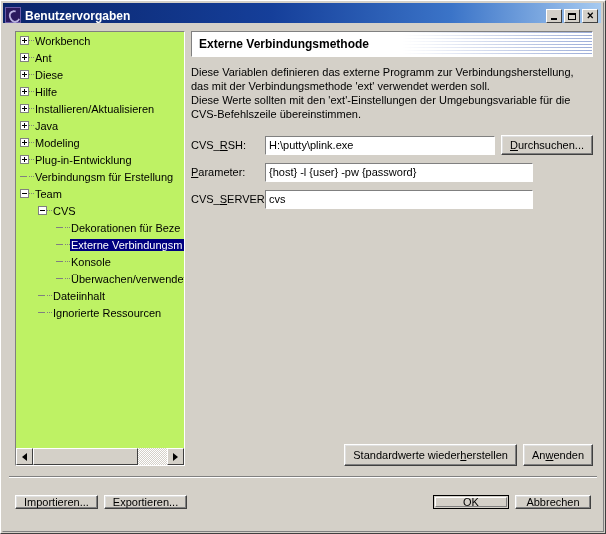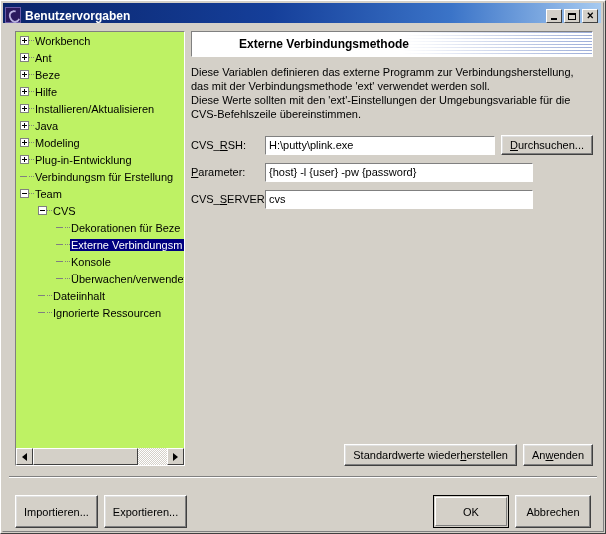--- a/index.html
+++ b/index.html
@@ -277,21 +277,20 @@
     -webkit-mask-image: linear-gradient(to right, rgba(0,0,0,0) 0%, rgba(0,0,0,0.35) 35%, rgba(0,0,0,1) 100%);
             mask-image: linear-gradient(to right, rgba(0,0,0,0) 0%, rgba(0,0,0,0.35) 35%, rgba(0,0,0,1) 100%);
   }
   .page-title span.t {
     position: relative;
     z-index: 2;
     font-weight: bold;
     font-size: 12px;
     padding-left: 7px;
     color: #000;
-    margin-left: 40px;
   }
   .desc {
     margin-top: 8px;
     font-size: 11px;
     line-height: 14px;
     color: #000;
     white-space: pre-line;
   }
 
   .form {
@@ -378,21 +377,21 @@
     left: 14px; top: 8px;
     display: flex;
     gap: 6px;
   }
   .bottom-right {
     position: absolute;
     right: 14px; top: 8px;
     display: flex;
     gap: 6px;
   }
-  .bottom-left .btn, .bottom-right .btn { height: 33px; min-width: 76px; }
+  .bottom-left .btn, .bottom-right .btn { height: 14px; min-width: 76px; }
   .btn.default {
     border: 1px solid #000000;
     box-shadow: none;
     position: relative;
   }
   .btn.default .inner {
     position: absolute;
     left: 1px; top: 1px; right: 1px; bottom: 1px;
     border-top: 1px solid #ffffff;
     border-left: 1px solid #ffffff;
@@ -435,21 +434,21 @@
         <div class="tree-row">
           <div class="stem" style="width: 4px;"></div>
           <div class="expander plus"></div>
           <div class="connector"></div>
           <span class="label">Ant</span>
         </div>
         <div class="tree-row">
           <div class="stem" style="width: 4px;"></div>
           <div class="expander plus"></div>
           <div class="connector"></div>
-          <span class="label">Beze</span>
+          <span class="label">Diese</span>
         </div>
         <div class="tree-row">
           <div class="stem" style="width: 4px;"></div>
           <div class="expander plus"></div>
           <div class="connector"></div>
           <span class="label">Hilfe</span>
         </div>
         <div class="tree-row">
           <div class="stem" style="width: 4px;"></div>
           <div class="expander plus"></div>

